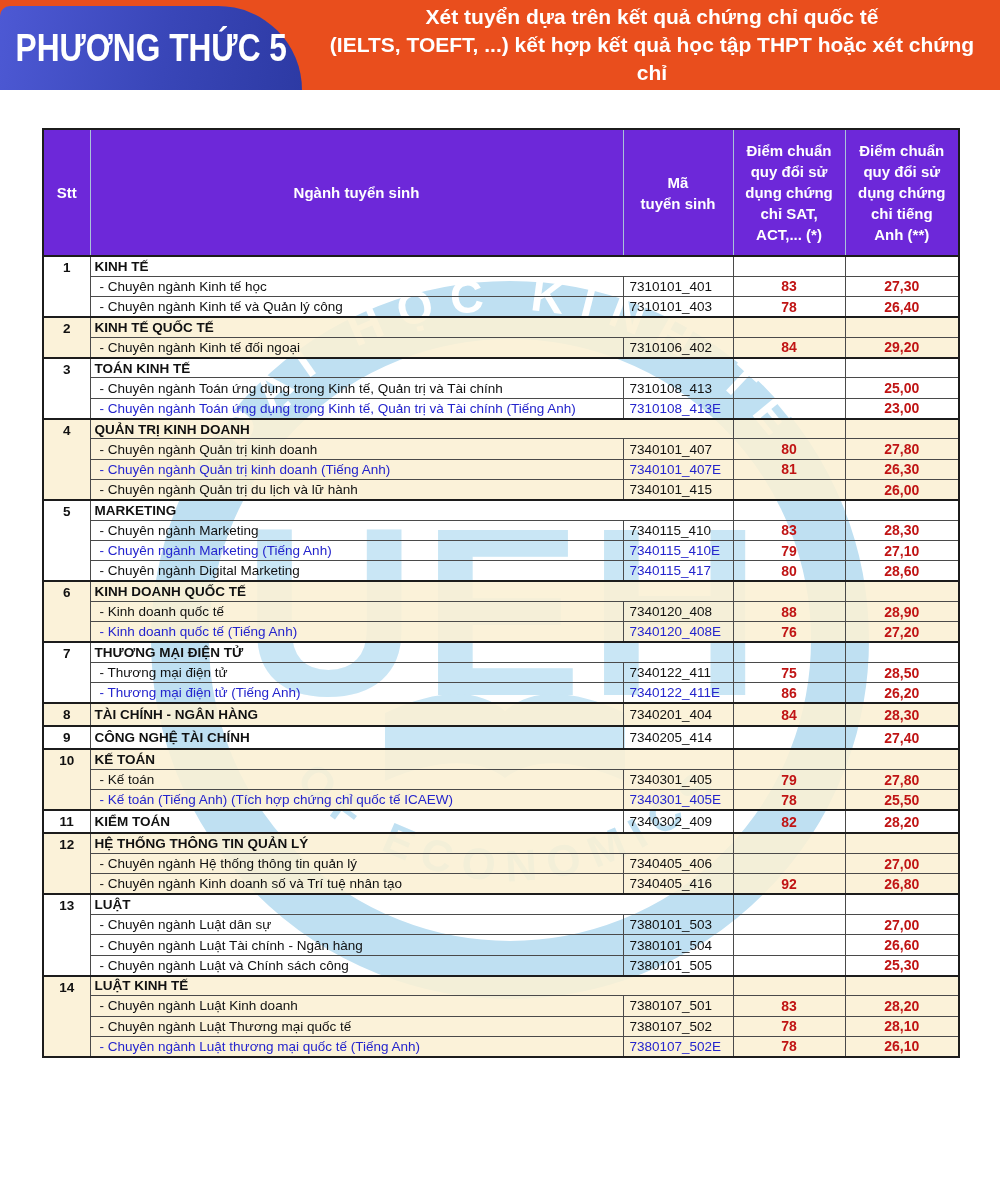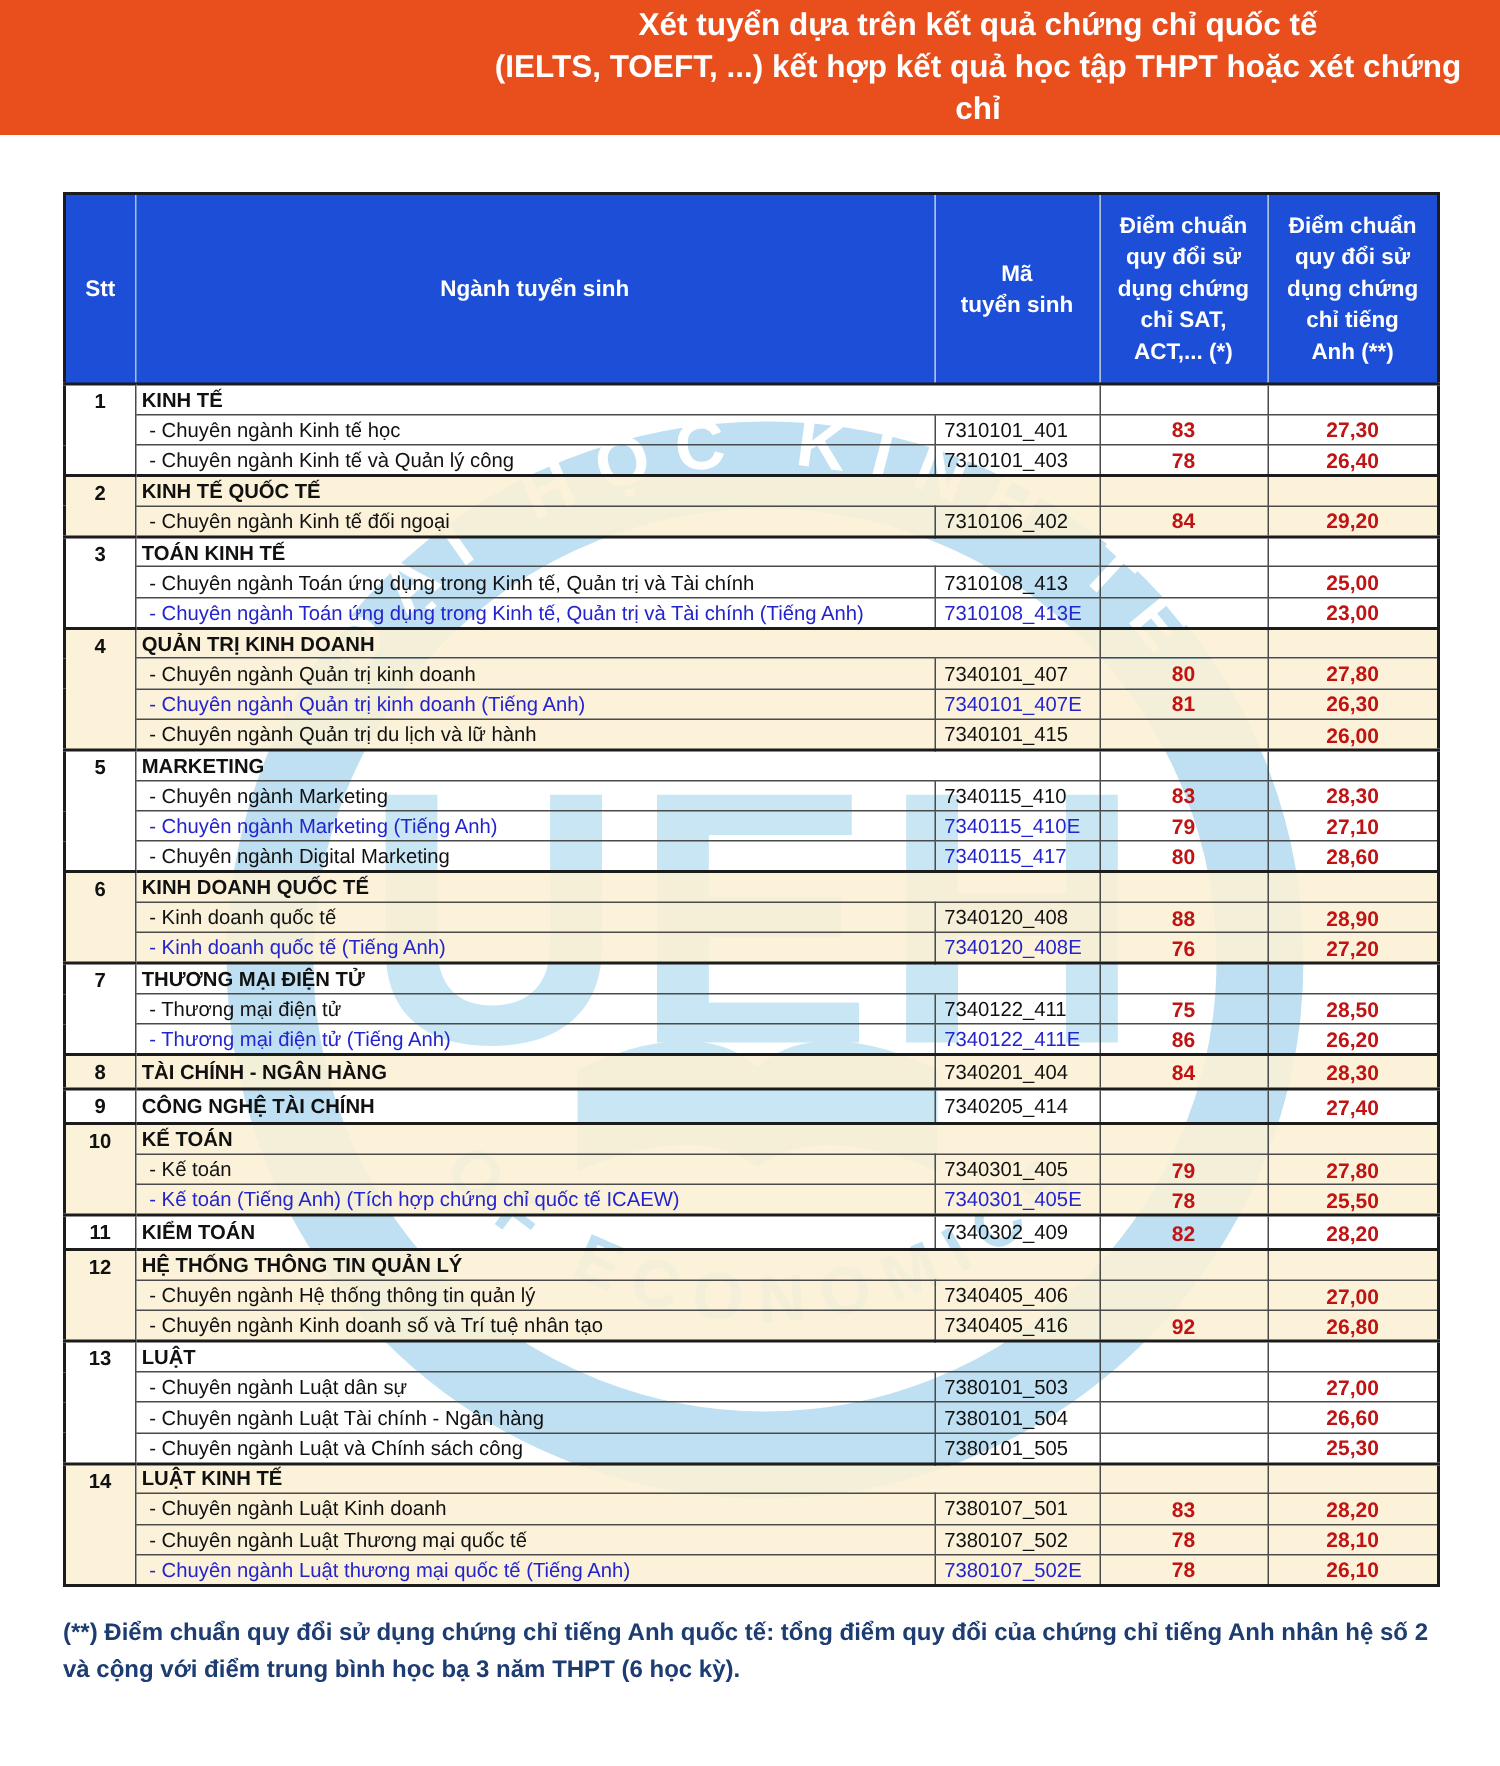--- a/index.html
+++ b/index.html
@@ -32,21 +32,21 @@
     font-size:21px; line-height:28px;
   }
 
   
   .watermark { position:absolute; left:0; top:115px; z-index:0; }
 
   
   .table-wrap { position:absolute; left:42px; top:128px; z-index:1; }
   table { border-collapse:collapse; table-layout:fixed; width:916px; border:2px solid #1c1c1c; }
   thead th {
-    background:#1d4ed8; color:#fff; font-weight:700; font-size:15px;
+    background:#6d28d9; color:#fff; font-weight:700; font-size:15px;
     text-align:center; vertical-align:middle; height:127px; padding:0 2px;
     border-left:1px solid #a9c2d8; border-bottom:2px solid #1c1c1c;
   }
   thead th:first-child { border-left:none; }
   thead th .hl { white-space:pre-line; line-height:21px; display:block; }
   tbody td {
     border:1px solid #4a4a4a; height:20.33px; padding:0 4px;
     font-size:13.5px; color:#111; vertical-align:middle;
     overflow:hidden; white-space:nowrap; background:transparent;
   }
@@ -79,20 +79,23 @@
     <textPath href="#arcTop" startOffset="50%" text-anchor="middle">ĐẠI HỌC KINH TẾ</textPath>
   </text>
   <text x="505" y="580" font-size="240" font-weight="bold" fill="#C9E6F5" letter-spacing="6" text-anchor="middle">UEH</text>
   <path fill="#C9E6F5" d="M 385,598 C 440,572 480,574 505,596 C 530,574 570,572 625,598 L 625,666 C 570,642 530,644 505,663 C 480,644 440,642 385,666 Z"></path>
   <text font-size="44" font-weight="bold" fill="#BFE0F2" letter-spacing="12">
     <textPath href="#arcBot" startOffset="50%" text-anchor="middle">OF ECONOMICS</textPath>
   </text>
 </svg>
 
 <div class="banner">
+  <div class="badge">
+    <span class="badge-text">PHƯƠNG THỨC 5</span>
+  </div>
   <div class="banner-msg">
     <span>Xét tuyển dựa trên kết quả chứng chỉ quốc tế</span>
     <span>(IELTS, TOEFT, ...) kết hợp kết quả học tập THPT hoặc xét chứng chỉ</span>
   </div>
 </div>
 
 <div class="table-wrap">
   <table>
     <colgroup>
       <col style="width:47px">
@@ -365,14 +368,13 @@
           <td class="sname blue">- Chuyên ngành Luật thương mại quốc tế (Tiếng Anh)</td>
           <td class="code blue">7380107_502E</td>
           <td class="sat">78</td>
           <td class="anh">26,10</td>
         </tr>
       </tbody>
   </table>
 </div>
 
 <div class="notes">
-  <p>(**) Điểm chuẩn quy đổi sử dụng chứng chỉ tiếng Anh quốc tế: tổng điểm quy đổi của chứng chỉ tiếng Anh nhân hệ số 2 và cộng với điểm trung bình học bạ 3 năm THPT (6 học kỳ).</p>
 </div>
 
 </body></html>

